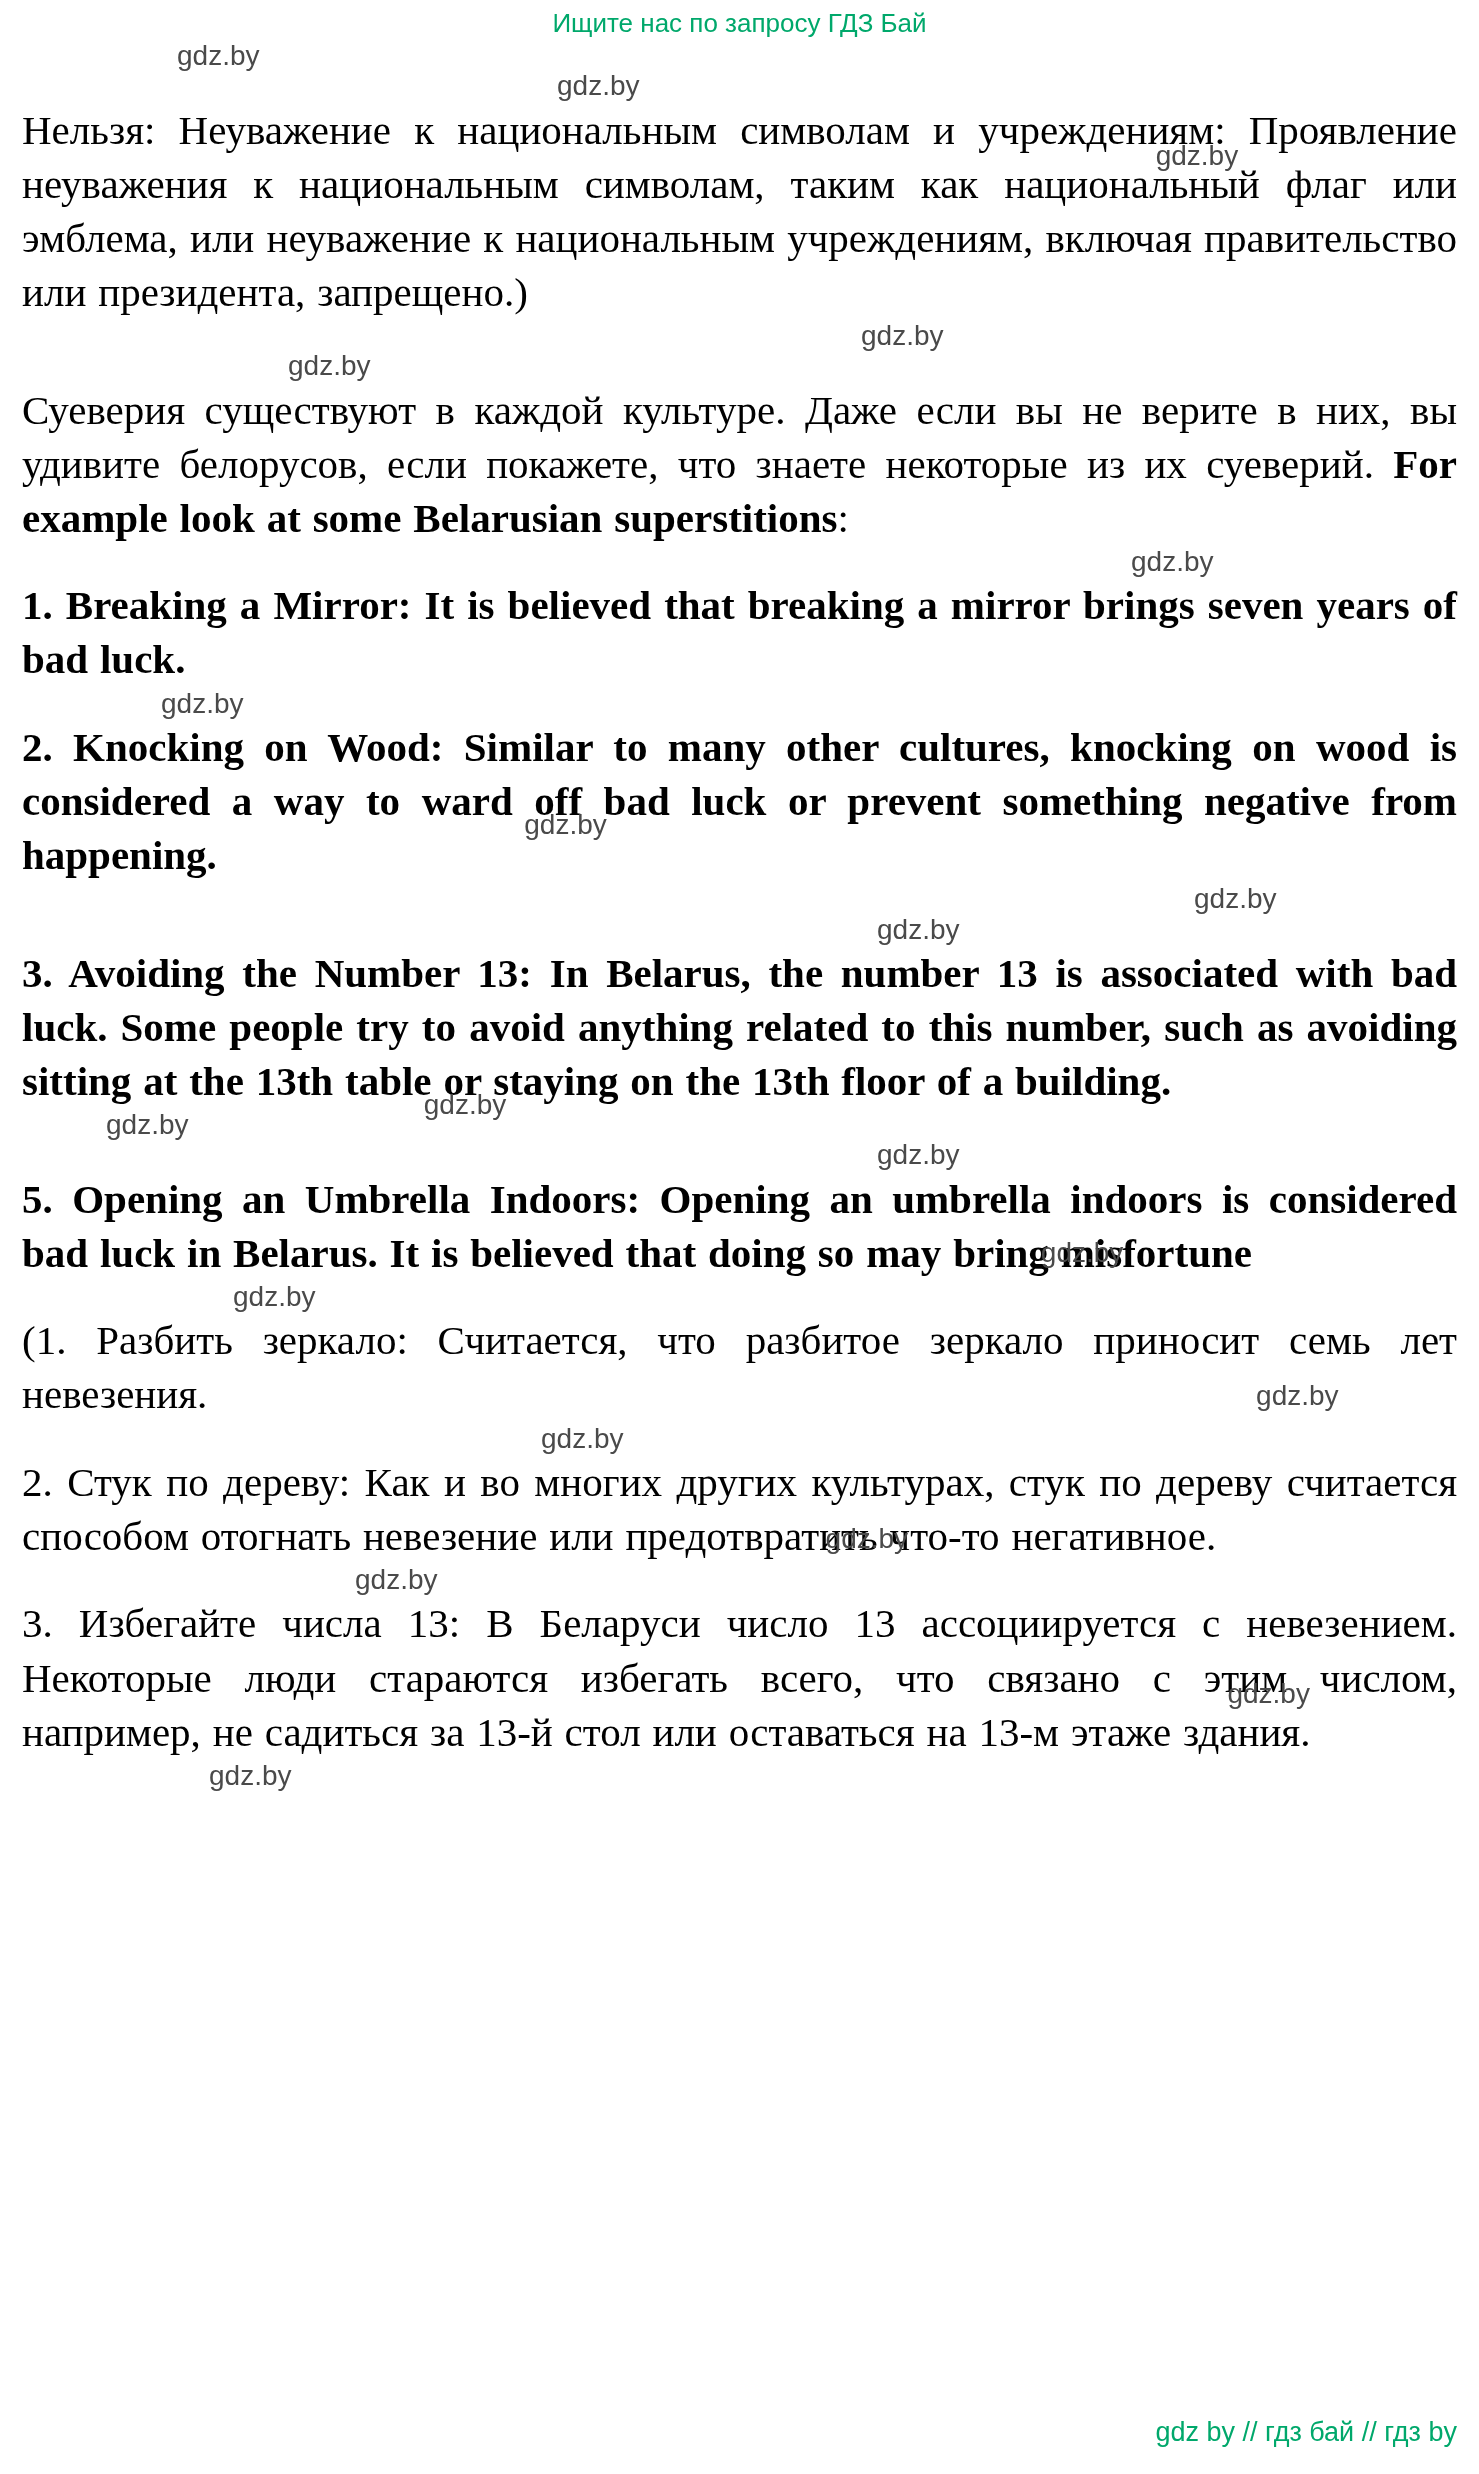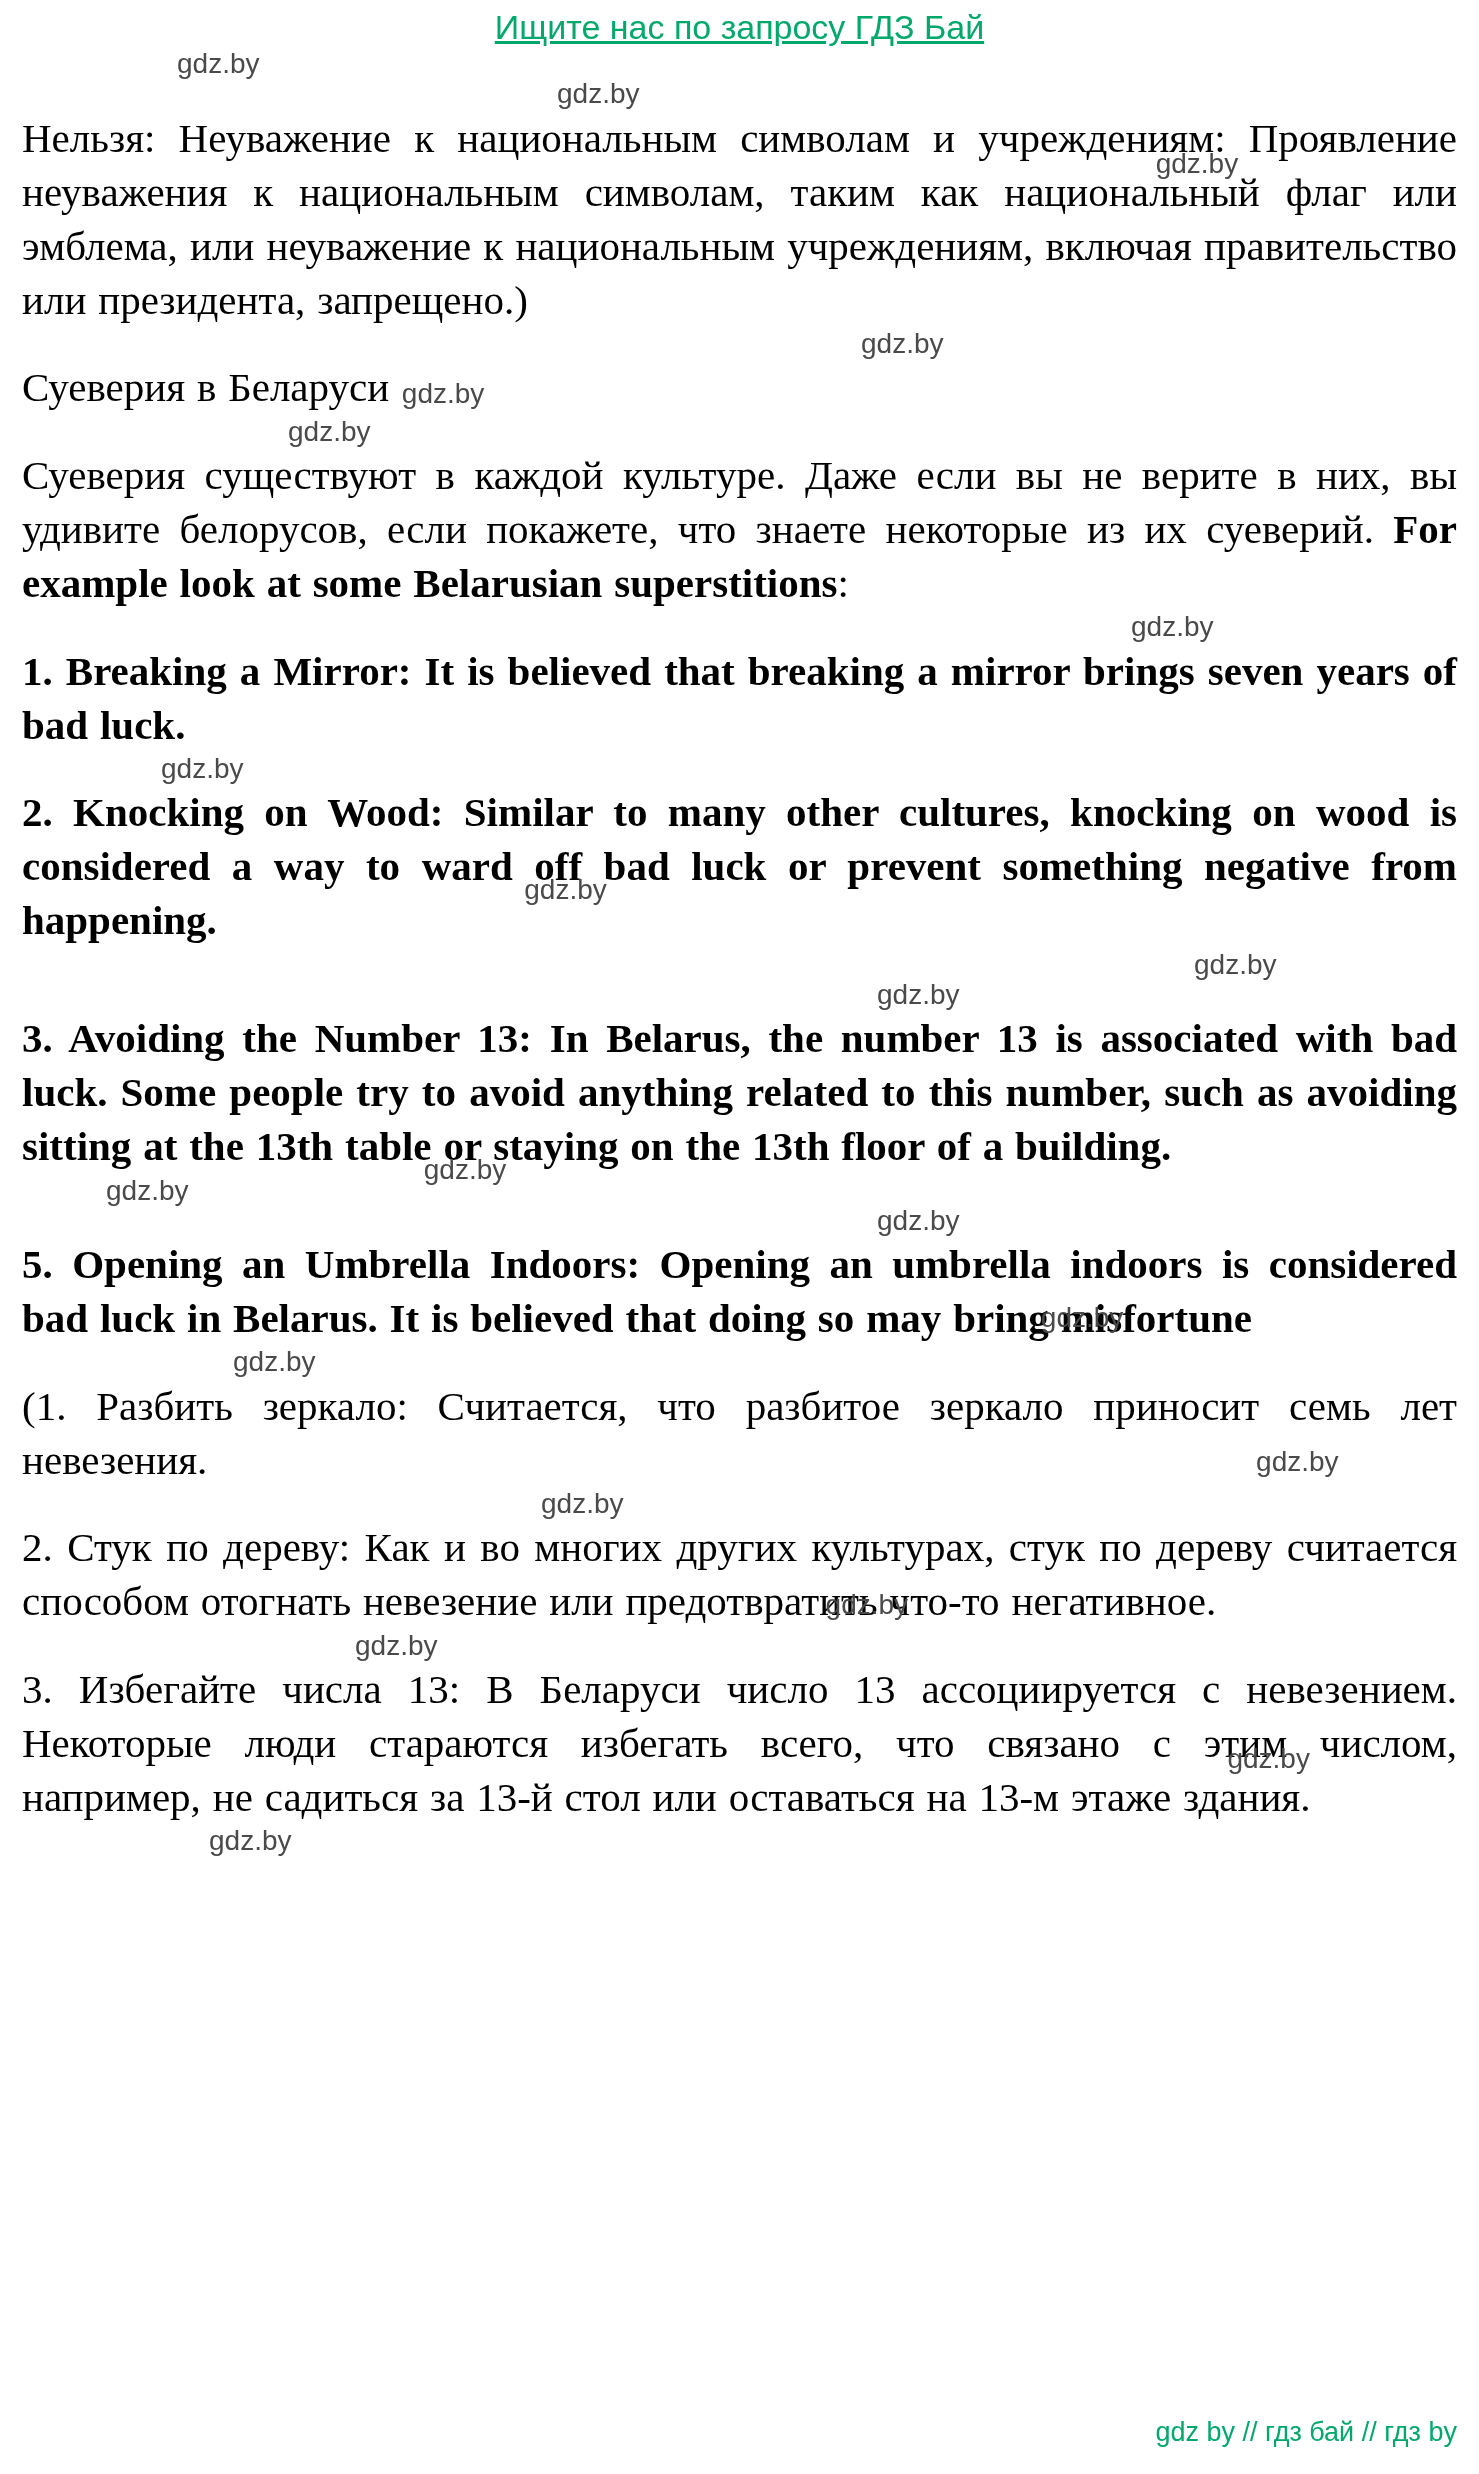--- a/index.html
+++ b/index.html
@@ -17,23 +17,22 @@
     display: flex;
     flex-direction: column;
   }
 
   .promo-row {
     text-align: center;
     margin-bottom: 1.6px;
   }
   .promo {
     font-family: "Liberation Sans", sans-serif;
-    font-size: 34px;
+    font-size: 26px;
     color: var(--accent, #00A86B);
-    text-decoration: underline;
   }
 
   .para {
     position: relative;
     font-size: 41px;
     line-height: 1.32;
     text-align: justify;
     word-spacing: 1.6px;
     margin: 1.6px 0;
   }
@@ -87,21 +86,20 @@
 
   <div class="wm wm-row" style="margin-left:155px">gdz.by</div>
 
 
   <div class="wm wm-row" style="margin-left:535px">gdz.by</div>
 
   <p class="para"><span>Нельзя: Неуважение к национальным символам и учреждениям: Проявление неуважения к национальным символам, таким как национальный флаг или эмблема, или неуважение к национальным учреждениям, включая правительство или президента, запрещено.)</span><span class="wm wm-abs" style="left:79%; top:35px">gdz.by</span></p>
 
   <div class="wm wm-row" style="margin-left:839px">gdz.by</div>
 
-  <p class="para heading"><span>Суеверия в Беларуси</span><span class="wm wm-inline">gdz.by</span></p>
 
   <div class="wm wm-row" style="margin-left:266px">gdz.by</div>
 
   <p class="para"><span>Суеверия существуют в каждой культуре. Даже если вы не верите в них, вы удивите белорусов, если покажете, что знаете некоторые из их суеверий. </span><span class="bold">For example look at some Belarusian superstitions</span><span>:</span></p>
 
   <div class="wm wm-row" style="margin-left:1109px">gdz.by</div>
 
   <p class="para bold"><span>1. Breaking a Mirror: It is believed that breaking a mirror brings seven years of bad luck.</span></p>
 
   <div class="wm wm-row" style="margin-left:139px">gdz.by</div>

